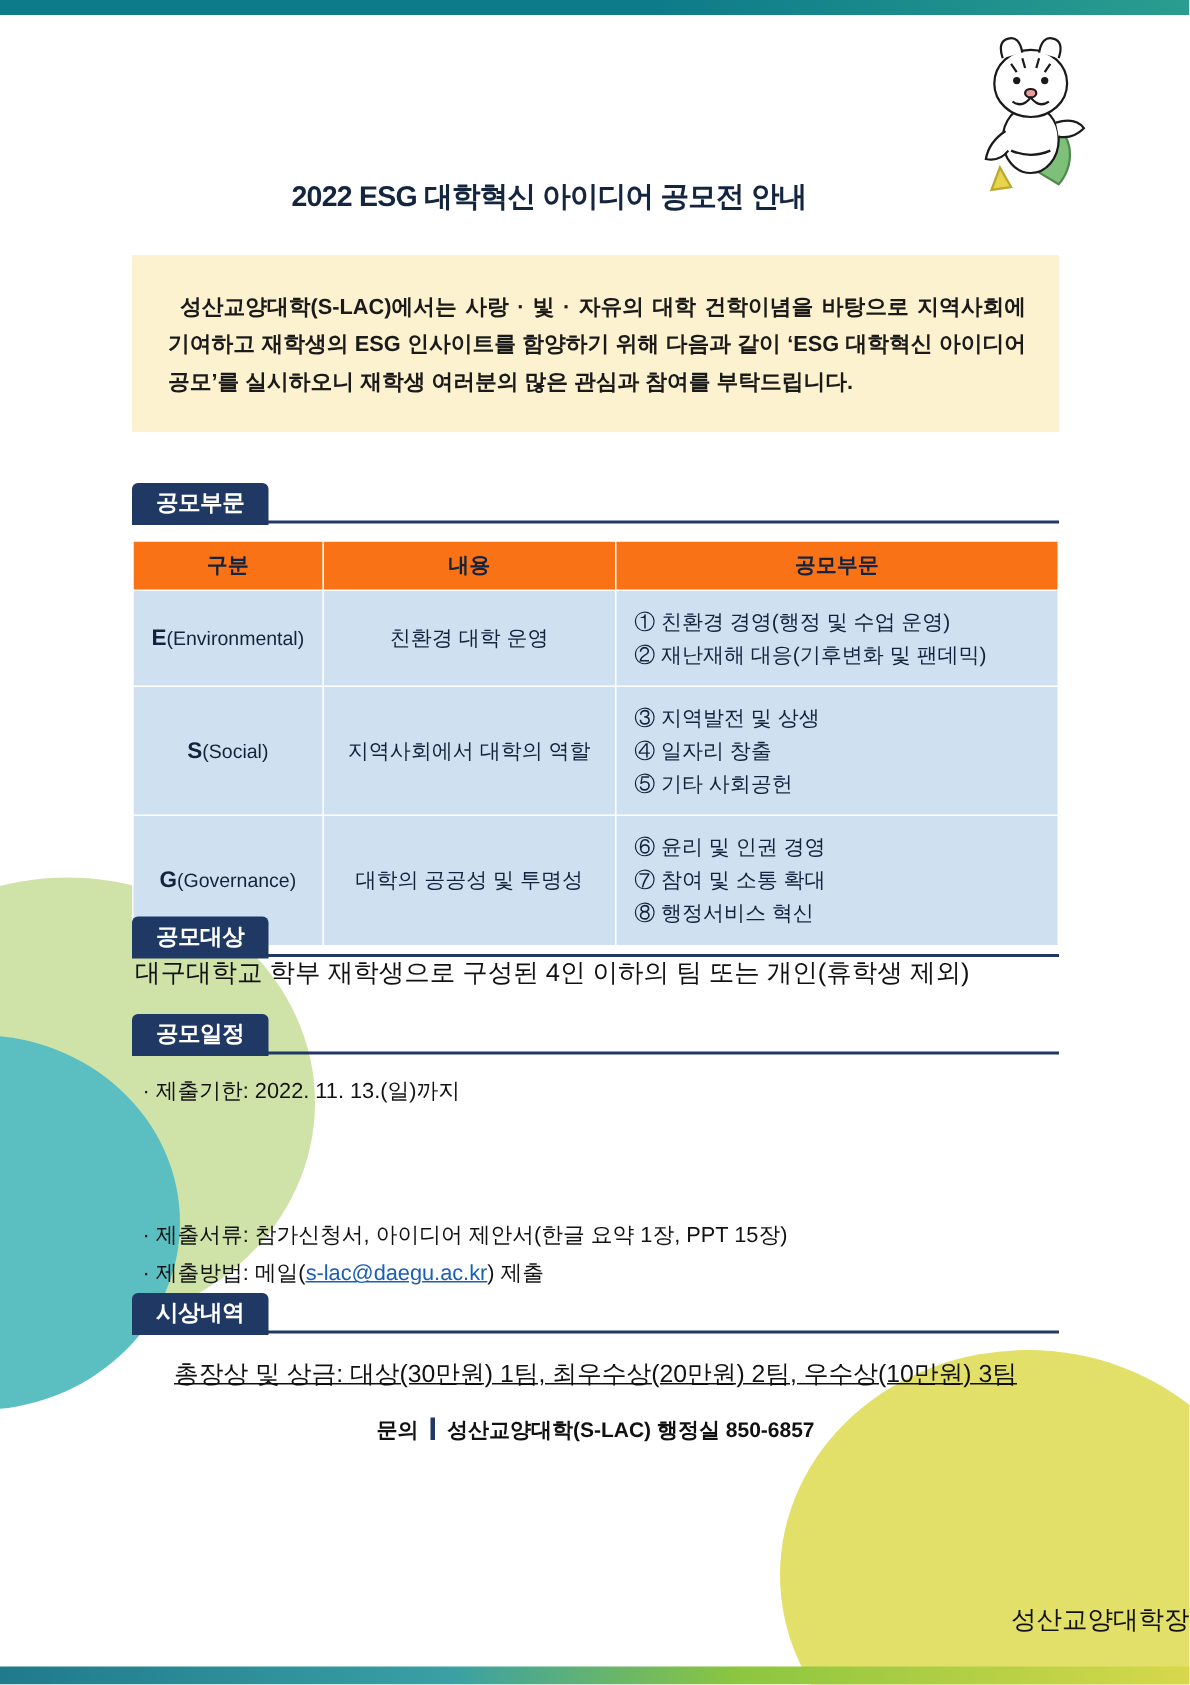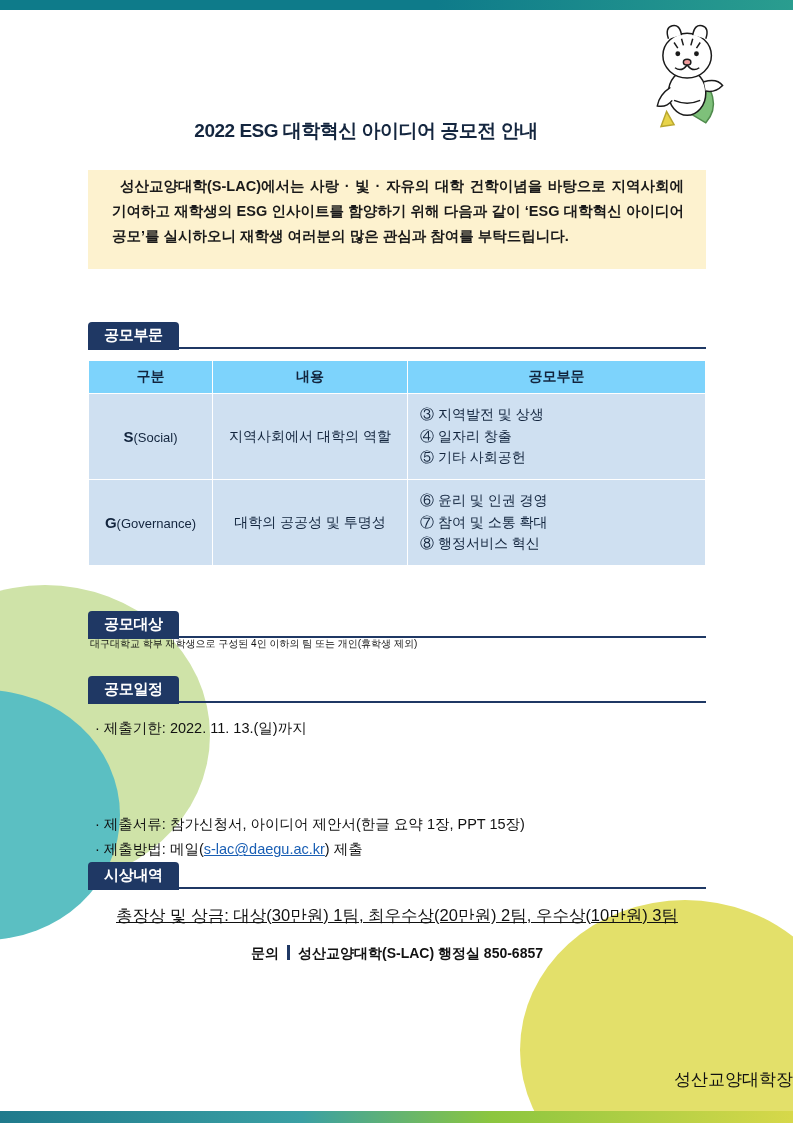--- a/index.html
+++ b/index.html
@@ -53,21 +53,21 @@
     position:absolute; top: 118px; left: 0; width: 732px;
     text-align:center;
     font-size: 19px; font-weight: bold; color: #14263f;
     letter-spacing: -0.5px;
   }
 
   
   .intro {
     position:absolute; left: 88px; top: 170px; width: 618px;
     background: #fdf2cf;
-    padding: 4px 22px 20px 24px;
+    padding: 23px 22px 20px 24px;
     font-size: 14.5px;
     line-height: 1.72;
     color: #1a1a1a;
     font-weight: bold;
     text-align: justify;
   }
   .intro .indent { display:inline-block; width:8px; }
 
   
   .section { position:absolute; left: 88px; width: 618px; }
@@ -86,21 +86,21 @@
     position:absolute; left:0; right:0; bottom:0; height:2px; background:#1f3864;
   }
 
   
   table.cat {
     position:absolute; left: 88px; top: 360px; width: 618px;
     border-collapse: collapse;
     font-size: 13.5px;
   }
   table.cat th {
-    background:#7dd3fc;
+    background:#f97316;
     border:1px solid #ffffff;
     padding: 7px 4px;
     font-weight:bold;
     color:#12243d;
     font-size: 14px;
   }
   table.cat td {
     background:#cfe0f1;
     border:1px solid #ffffff;
     padding: 10px 12px;
@@ -108,21 +108,21 @@
     color:#12243d;
     line-height:1.55;
   }
   table.cat td.c1 { width: 124px; text-align:center; font-size:13px; }
   table.cat td.c1 b { font-size: 15px; }
   table.cat td.c2 { width: 195px; text-align:center; font-size:14px; }
   table.cat td.c3 { font-size: 14px; }
 
   .body-text {
     position:absolute; left: 90px; width: 620px;
-    font-size: 10px; color:#111; line-height: 1.7;
+    font-size: 17px; color:#111; line-height: 1.7;
   }
   .bullets { position:absolute; left: 95px; width: 620px; font-size: 14.5px; line-height: 1.75; }
   .bullets div { white-space: nowrap; }
 
   .award-line {
     position:absolute; left: 88px; width: 618px; top: 905px;
     text-align:center;
     font-size: 16.5px;
     color:#111;
     text-decoration:underline;
@@ -193,20 +193,30 @@
     <thead>
       <tr>
         <th>구분</th>
         <th>내용</th>
         <th>공모부문</th>
       </tr>
     </thead>
     <tbody>
       <tr>
         <td class="c1">
+          <b>E</b><span>(Environmental)</span>
+        </td>
+        <td class="c2">친환경 대학 운영</td>
+        <td class="c3">
+          <div>① 친환경 경영(행정 및 수업 운영)</div>
+          <div>② 재난재해 대응(기후변화 및 팬데믹)</div>
+        </td>
+      </tr>
+      <tr>
+        <td class="c1">
           <b>S</b><span>(Social)</span>
         </td>
         <td class="c2">지역사회에서 대학의 역할</td>
         <td class="c3">
           <div>③ 지역발전 및 상생</div>
           <div>④ 일자리 창출</div>
           <div>⑤ 기타 사회공헌</div>
         </td>
       </tr>
       <tr>

